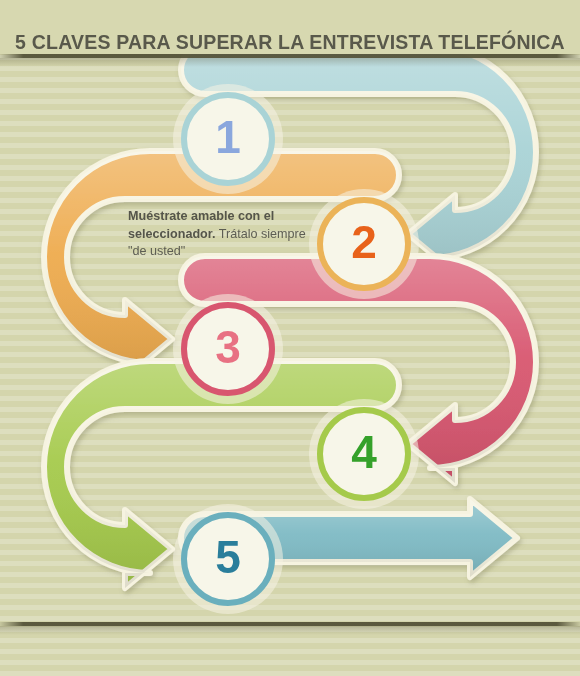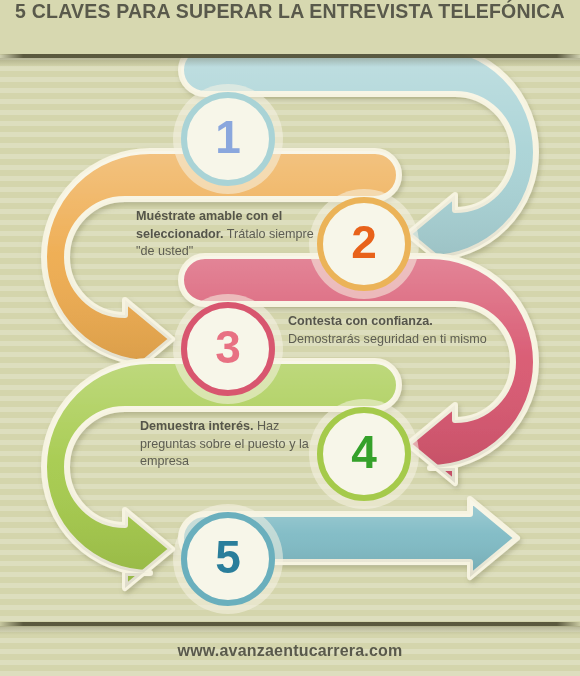--- a/index.html
+++ b/index.html
@@ -36,21 +36,21 @@
   }
 
   
   .header {
     position: absolute;
     left: 0; top: 0;
     width: 580px; height: 54px;
     z-index: 4;
     background: #d7d8b0;
     display: flex;
-    align-items: flex-start;
+    align-items: flex-end;
     justify-content: center;
   }
   .header-title {
     font-size: 19.5px;
     font-weight: bold;
     letter-spacing: 0.2px;
     color: #59594b;
     text-align: center;
     white-space: nowrap;
   }
@@ -120,21 +120,21 @@
   .step-text {
     position: absolute;
     z-index: 3;
     font-size: 12.6px;
     line-height: 17.5px;
     color: #5d5d52;
   }
   .step-text .lead { font-weight: bold; color: #55554a; }
 
   .t1 { left: 282px; top: 103px; width: 200px; }
-  .t2 { left: 136px; top: 208px; width: 190px; }
+  .t2 { left: 128px; top: 208px; width: 190px; }
   .t3 { left: 288px; top: 313px; width: 200px; }
   .t4 { left: 140px; top: 418px; width: 180px; }
   .t5 { left: 288px; top: 523px; width: 190px; }
 
   
   .circle {
     position: absolute;
     z-index: 3;
     width: 94px; height: 94px;
     border-radius: 50%;
@@ -348,36 +348,25 @@
   <div class="circle c5">
     <span class="num n5">5</span>
   </div>
 
 
   <div class="step-text t2">
     <span class="lead">Muéstrate amable con el seleccionador.</span>
     <span>Trátalo siempre "de usted"</span>
   </div>
 
-  <div class="step-text t3">
-    <span class="lead">Contesta con confianza.</span>
-    <span>Demostrarás seguridad en ti mismo</span>
-  </div>
-
-  <div class="step-text t4">
-    <span class="lead">Demuestra interés.</span>
-    <span>Haz preguntas sobre el puesto y la empresa</span>
-  </div>
+
 
 
   <div class="header">
     <div class="header-title">5 CLAVES PARA SUPERAR LA ENTREVISTA TELEFÓNICA</div>
   </div>
   <div class="header-rule"></div>
   <div class="header-rule-shadow"></div>
 
   <div class="footer-rule"></div>
   <div class="footer-rule-shadow"></div>
-  <div class="footer">
-    <div class="footer-url">www.avanzaentucarrera.com</div>
-  </div>
 
 </div>
 
 </body></html>

